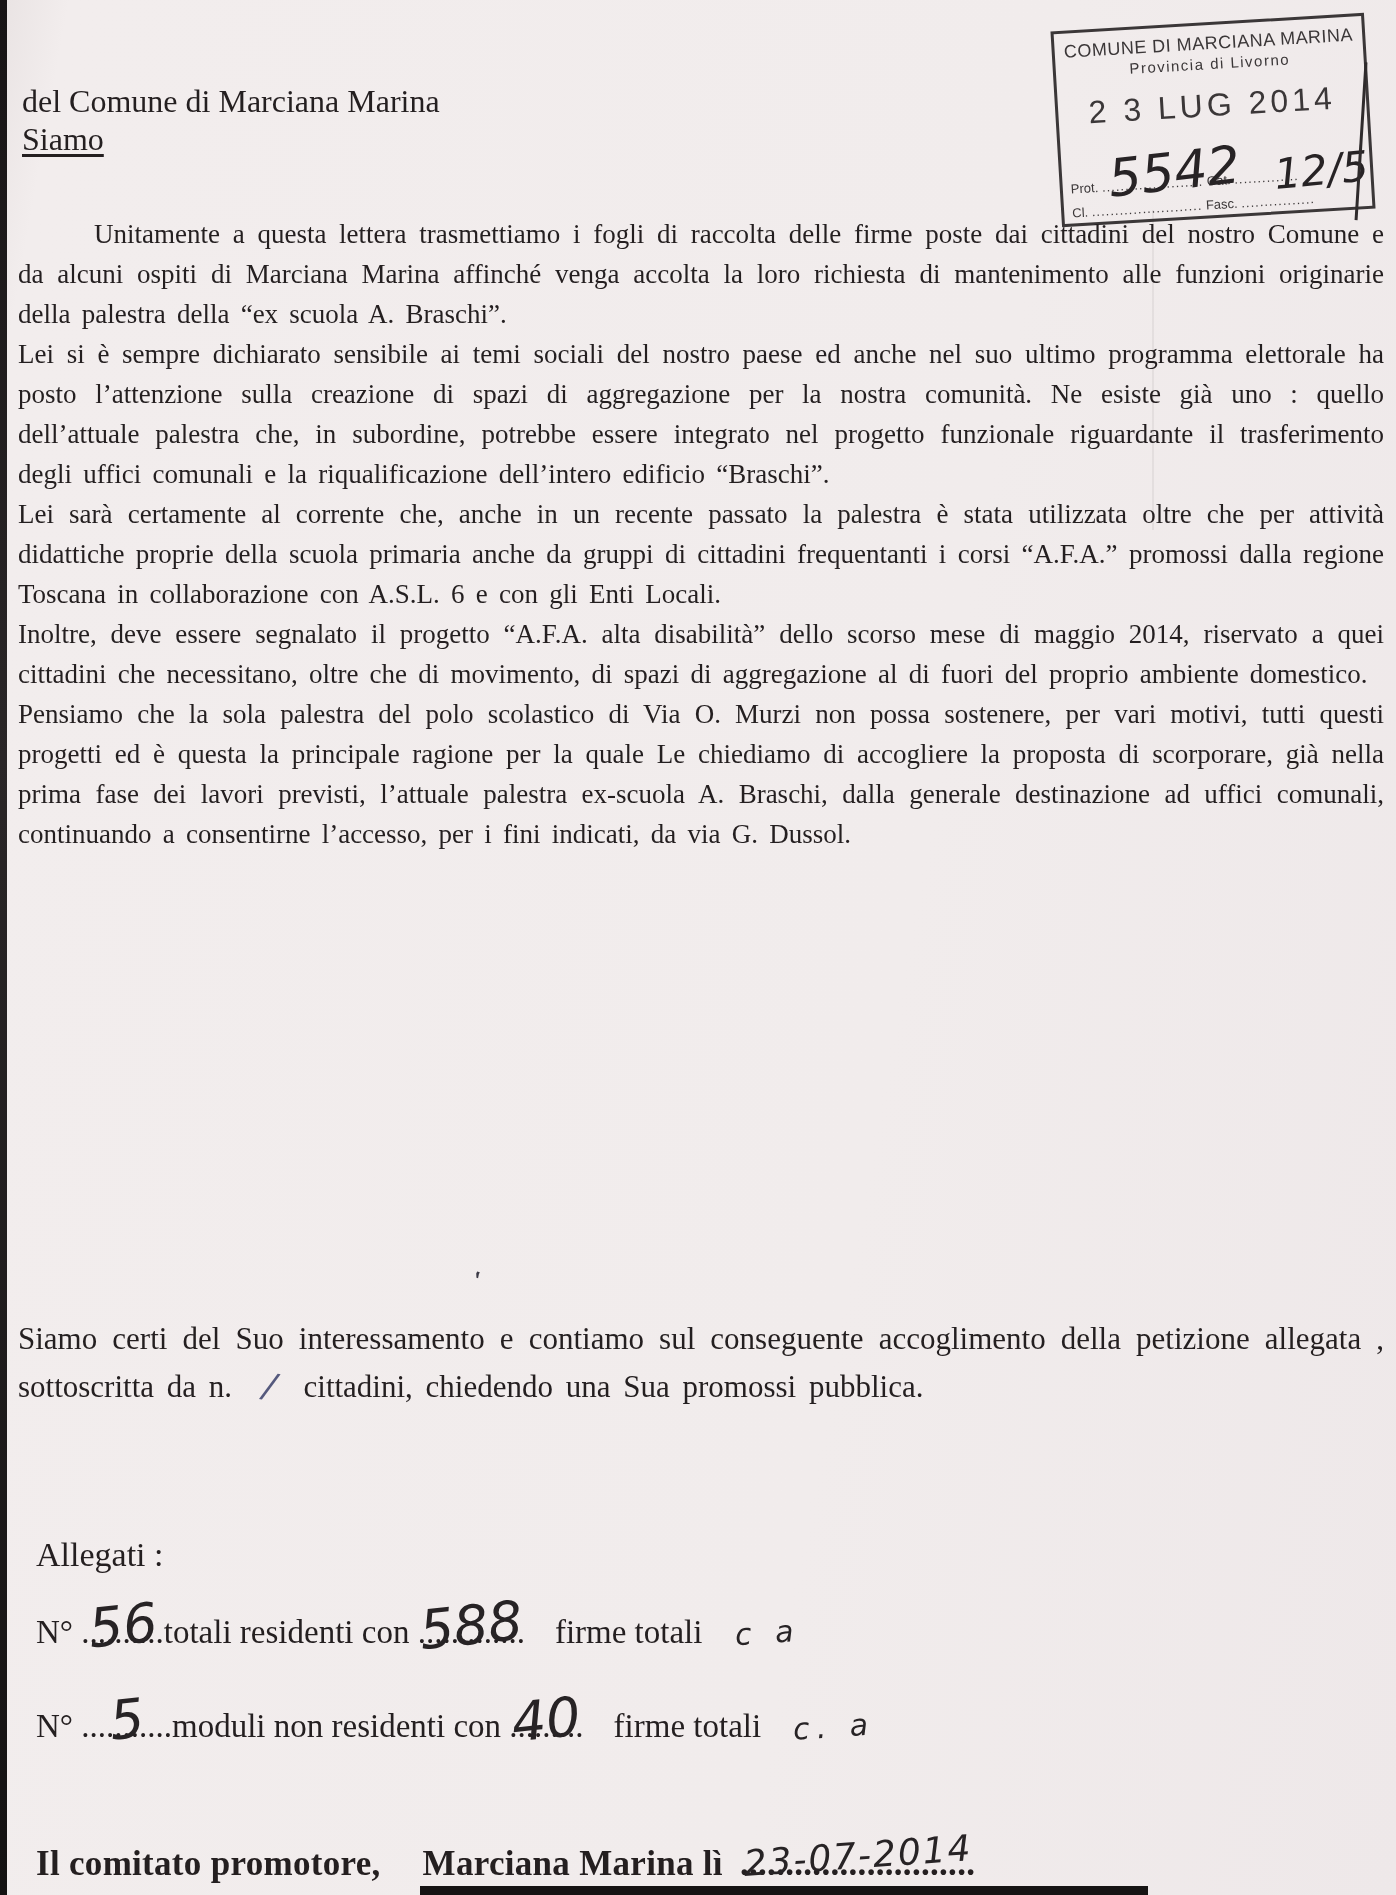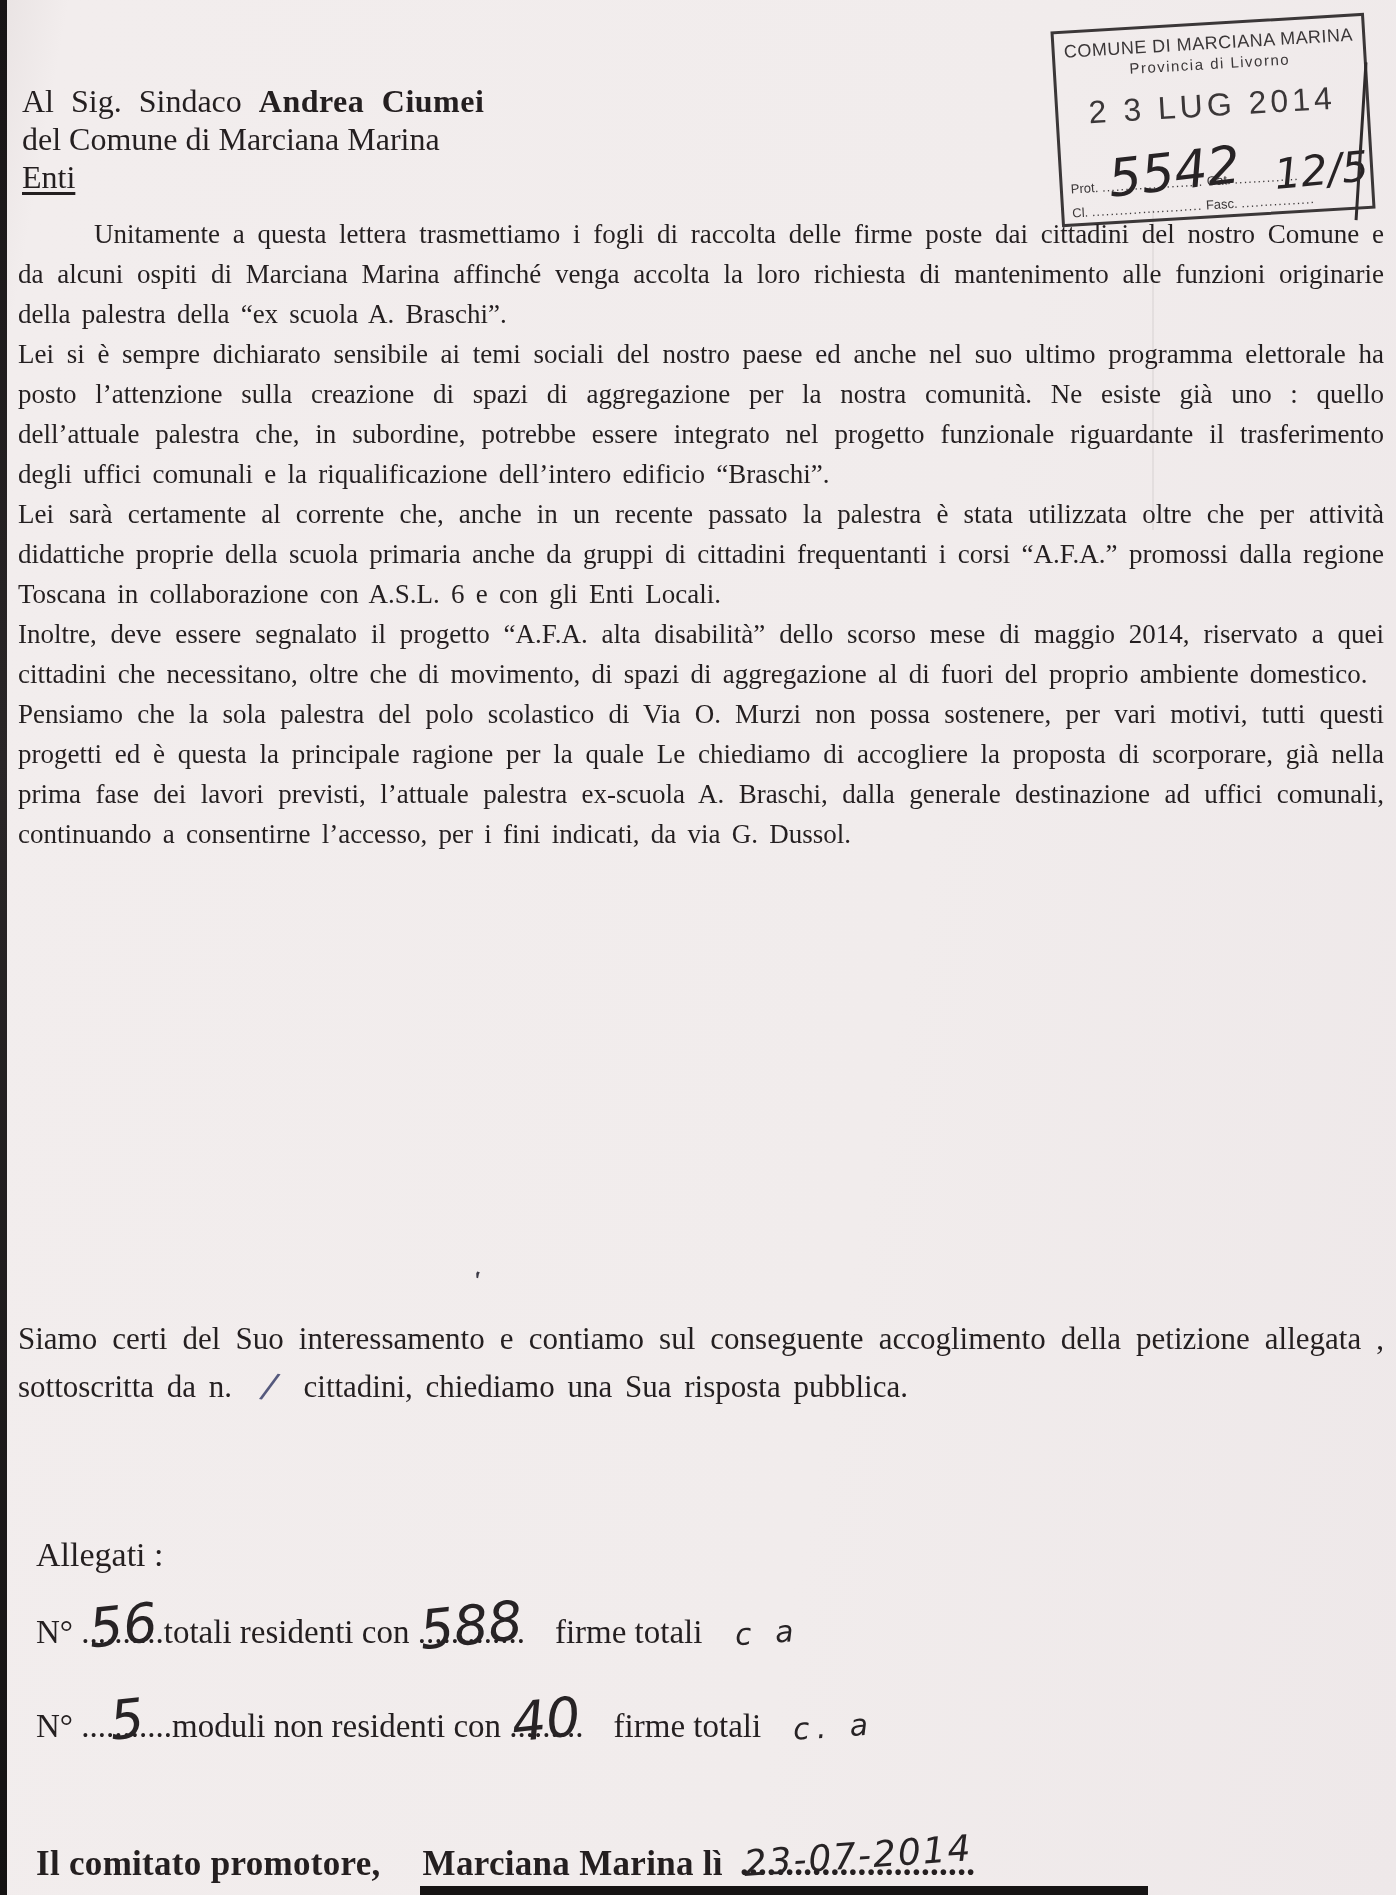--- a/index.html
+++ b/index.html
@@ -106,40 +106,36 @@
       <span class="stamp-dots">........................</span>
       <span>Fasc.</span>
       <span class="stamp-dots">................</span>
     </div>
     <span class="hand stamp-hand-prot">5542</span>
     <span class="hand stamp-hand-cat">12/5</span>
     <span class="pen-stroke"></span>
   </div>
 
   <div class="recipient">
-    <div class="l1">
-      <span>Al Sig. Sindaco</span>
-      <span class="mayor-name">Andrea Ciumei</span>
-    </div>
     <div>del Comune di Marciana Marina</div>
-    <div class="sede">Enti</div>
+    <div class="sede">Siamo</div>
   </div>
 
   <div class="body-main">
     <p class="first">Unitamente a questa lettera trasmettiamo i fogli di raccolta delle firme poste dai cittadini del nostro Comune e da alcuni ospiti di Marciana Marina affinché venga accolta la loro richiesta di mantenimento alle funzioni originarie della palestra della “ex scuola A. Braschi”.</p>
     <p>Lei si è sempre dichiarato sensibile ai temi sociali del nostro paese ed anche nel suo ultimo programma elettorale ha posto l’attenzione sulla creazione di spazi di aggregazione per la nostra comunità. Ne esiste già uno : quello dell’attuale palestra che, in subordine, potrebbe essere integrato nel progetto funzionale riguardante il trasferimento degli uffici comunali e la riqualificazione dell’intero edificio “Braschi”.</p>
     <p>Lei sarà certamente al corrente che, anche in un recente passato la palestra è stata utilizzata oltre che per attività didattiche proprie della scuola primaria anche da gruppi di cittadini frequentanti i corsi “A.F.A.” promossi dalla regione Toscana in collaborazione con A.S.L. 6 e con gli Enti Locali.</p>
     <p>Inoltre, deve essere segnalato il progetto “A.F.A. alta disabilità” dello scorso mese di maggio 2014, riservato a quei cittadini che necessitano, oltre che di movimento, di spazi di aggregazione al di fuori del proprio ambiente domestico.</p>
     <p>Pensiamo che la sola palestra del polo scolastico di Via O. Murzi non possa sostenere, per vari motivi, tutti questi progetti ed è questa la principale ragione per la quale Le chiediamo di accogliere la proposta di scorporare, già nella prima fase dei lavori previsti, l’attuale palestra ex-scuola A. Braschi, dalla generale destinazione ad uffici comunali, continuando a consentirne l’accesso, per i fini indicati, da via G. Dussol.</p>
   </div>
 
   <span class="stray hand">‛</span>
 
   <div class="closing">
-    <span>Siamo certi del Suo interessamento e contiamo sul conseguente accoglimento della petizione allegata , sottoscritta da n.</span><span class="hand hand-slash">∕</span><span>cittadini, chiediamo una Sua risposta pubblica.</span>
+    <span>Siamo certi del Suo interessamento e contiamo sul conseguente accoglimento della petizione allegata , sottoscritta da n.</span><span class="hand hand-slash">∕</span><span>cittadini, chiedendo una Sua promossi pubblica.</span>
   </div>
 
   <div class="allegati">Allegati :</div>
 
   <div class="attach-line" id="attach1">
     <span>N°</span>
     <span class="dots-wrap">
       <span>..........</span>
       <span class="hand hand-num">56</span>
     </span><span>totali  residenti con</span>

